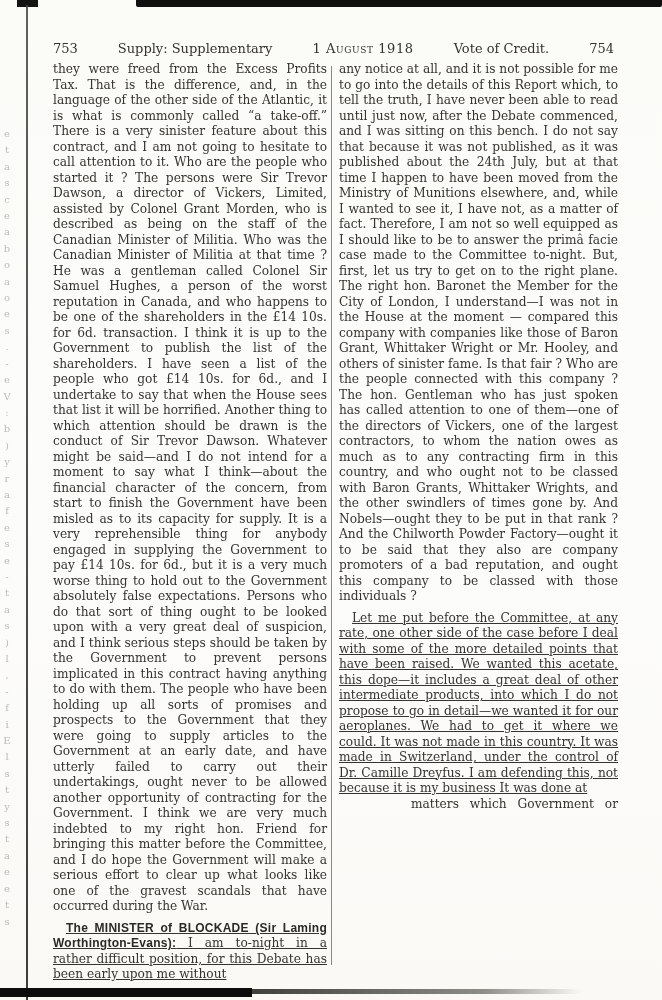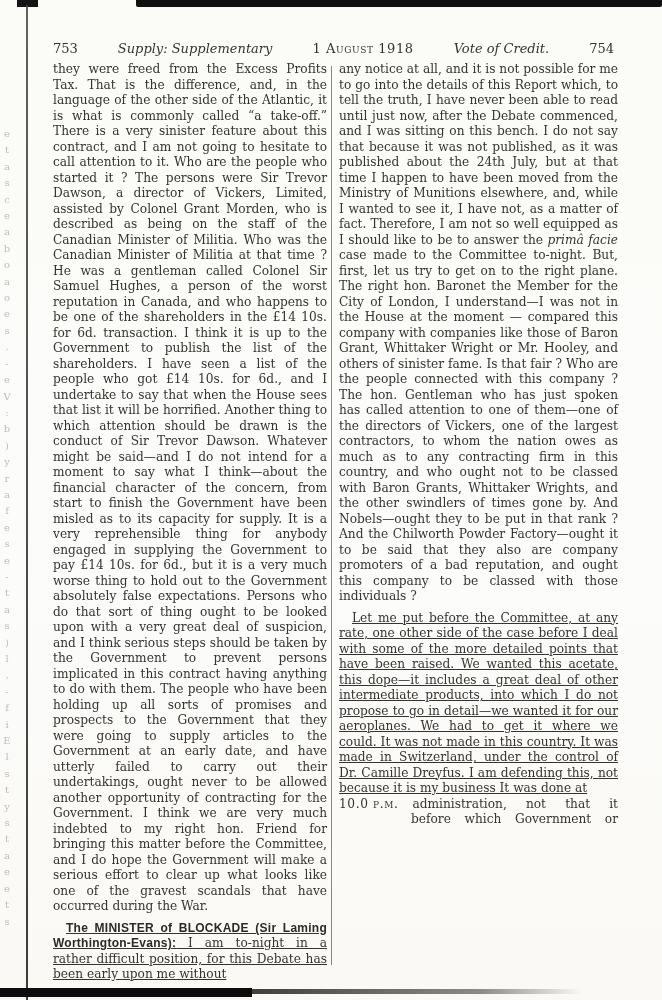--- a/index.html
+++ b/index.html
@@ -24,21 +24,21 @@
     font-size:10px;line-height:16.4px;color:rgba(95,93,86,.40);
     white-space:pre-line;text-align:center;
   }
   .stray-mark{position:absolute;left:147px;top:941px;font-size:11px;color:#4a4843;}
   
   .hdr{
     position:absolute;top:41px;left:53px;width:561px;
     display:flex;justify-content:space-between;align-items:flex-end;
     font-size:13px;color:#34322d;
   }
-  .it{font-style:italic;}
+  .it{}
   .sc{font-variant:small-caps;letter-spacing:.6px;}
   
   .rule-divider{position:absolute;left:331px;top:66px;height:899px;width:1px;background:#8a897f;}
   .cols{position:absolute;top:62px;left:53px;display:flex;}
   .col{font-size:12.2px;line-height:15.5px;text-align:justify;color:#363430;}
   .col.left{width:274px;margin-right:12px;}
   .col.right{width:279px;}
   .col p{margin:0;}
   .p-gap{margin-top:6px !important;text-decoration:underline;}
   .indent{text-indent:13px;}
@@ -132,22 +132,18 @@
       <p class="p-gap indent">
         <b class="speaker">The MINISTER of BLOCKADE (Sir Laming Worthington-Evans):</b>
         <span>I am to-night in a rather difficult position, for this Debate has been early upon me without</span>
       </p>
     </div>
 
     <div class="col right">
       <p><span>any notice at all, and it is not possible for me to go into the details of this Report which, to tell the truth, I have never been able to read until just now, after the Debate commenced, and I was sitting on this bench. I do not say that because it was not published, as it was published about the 24th July, but at that time I happen to have been moved from the Ministry of Munitions elsewhere, and, while I wanted to see it, I have not, as a matter of fact. Therefore, I am not so well equipped as I should like to be to answer the </span><span class="it">primâ facie</span><span> case made to the Committee to-night. But, first, let us try to get on to the right plane. The right hon. Baronet the Member for the City of London, I understand—I was not in the House at the moment — compared this company with companies like those of Baron Grant, Whittaker Wright or Mr. Hooley, and others of sinister fame. Is that fair&nbsp;? Who are the people connected with this company&nbsp;? The hon. Gentleman who has just spoken has called attention to one of them—one of the directors of Vickers, one of the largest contractors, to whom the nation owes as much as to any contracting firm in this country, and who ought not to be classed with Baron Grants, Whittaker Wrights, and the other swindlers of times gone by. And Nobels—ought they to be put in that rank&nbsp;? And the Chilworth Powder Factory—ought it to be said that they also are company promoters of a bad reputation, and ought this company to be classed with those individuals&nbsp;?</span></p>
       <p class="p-gap indent">Let me put before the Committee, at any rate, one other side of the case before I deal with some of the more detailed points that have been raised. We wanted this acetate, this dope—it includes a great deal of other intermediate products, into which I do not propose to go in detail—we wanted it for our aeroplanes. We had to get it where we could. It was not made in this country. It was made in Switzerland, under the control of Dr. Camille Dreyfus. I am defending this, not because it is my business  It was done at</p>
       <div>
-        <div class="tn-mid">
-          <span class="sc tn-time">10.0 p.m.</span>
-          <span class="tn-rest">administration, not that it</span>
-        </div>
-        <div class="tn-line-below">before which Government or</div>
+        <div class="tn-line-below">matters which Government or</div>
       </div>
     </div>
 
   </div>
 </div>
 
 </body></html>

